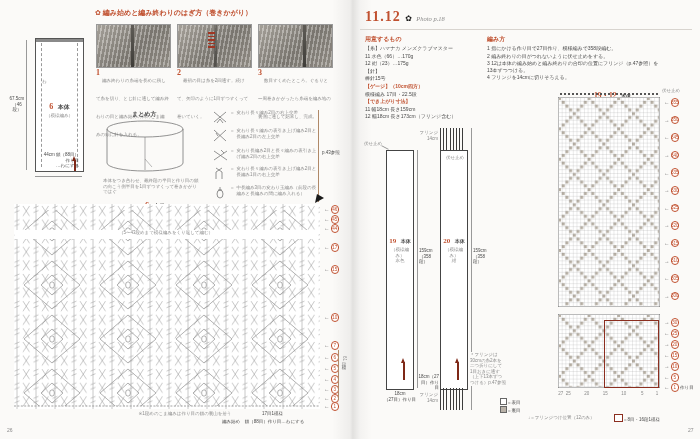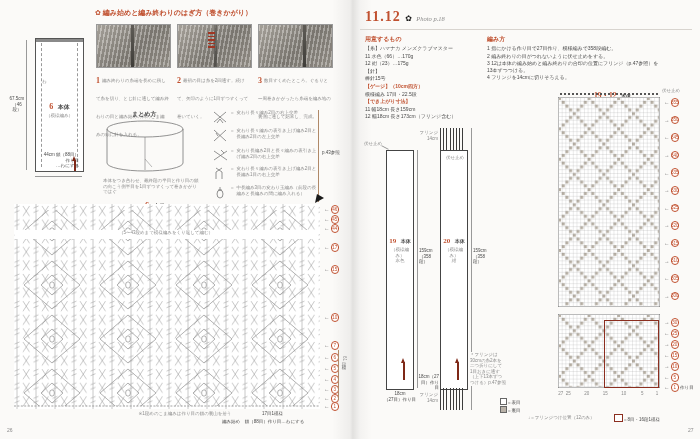--- a/index.html
+++ b/index.html
@@ -7,21 +7,21 @@
     font-family:"Liberation Sans","DejaVu Sans",sans-serif;color:#4a4a4a;}
   .abs{position:absolute;}
   .f4{font-size:4.5px;line-height:5.6px;}
   .f5{font-size:5px;line-height:6.6px;}
   .f6{font-size:6px;line-height:7.5px;}
   .f7{font-size:7px;line-height:8px;}
   .accent{color:#c0502f;}
   .dark{color:#4a4a4a;}
   .gray{color:#8a8a8a;}
   .bold{font-weight:bold;}
-  .serif{font-family:"Liberation Serif","DejaVu Serif",serif;margin-top:8px;}
+  .serif{font-family:"Liberation Serif","DejaVu Serif",serif;}
   .gutter{left:332px;top:0;width:40px;height:439px;
     background:linear-gradient(90deg,rgba(0,0,0,0) 0%,rgba(0,0,0,.05) 45%,rgba(0,0,0,.10) 52%,rgba(0,0,0,.03) 70%,rgba(0,0,0,0) 100%);}
   .photo{width:73px;height:42px;background:
      repeating-linear-gradient(100deg,rgba(255,255,255,.28) 0 1.5px,rgba(0,0,0,.08) 1.5px 4px),
      linear-gradient(135deg,#b2ada5,#837f78 55%,#9a958d);border:0.5px solid #999;position:absolute;}
   .photoseam{position:absolute;top:0;width:3px;height:100%;
      background:linear-gradient(180deg,#5e5b55,#3f3d39);}
   .redstitch{position:absolute;width:7px;height:18px;
      background:repeating-linear-gradient(0deg,#a03522 0 1.6px,rgba(0,0,0,0) 1.6px 3.6px);}
   .circ{display:inline-flex;align-items:center;justify-content:center;width:8.6px;height:8.6px;

